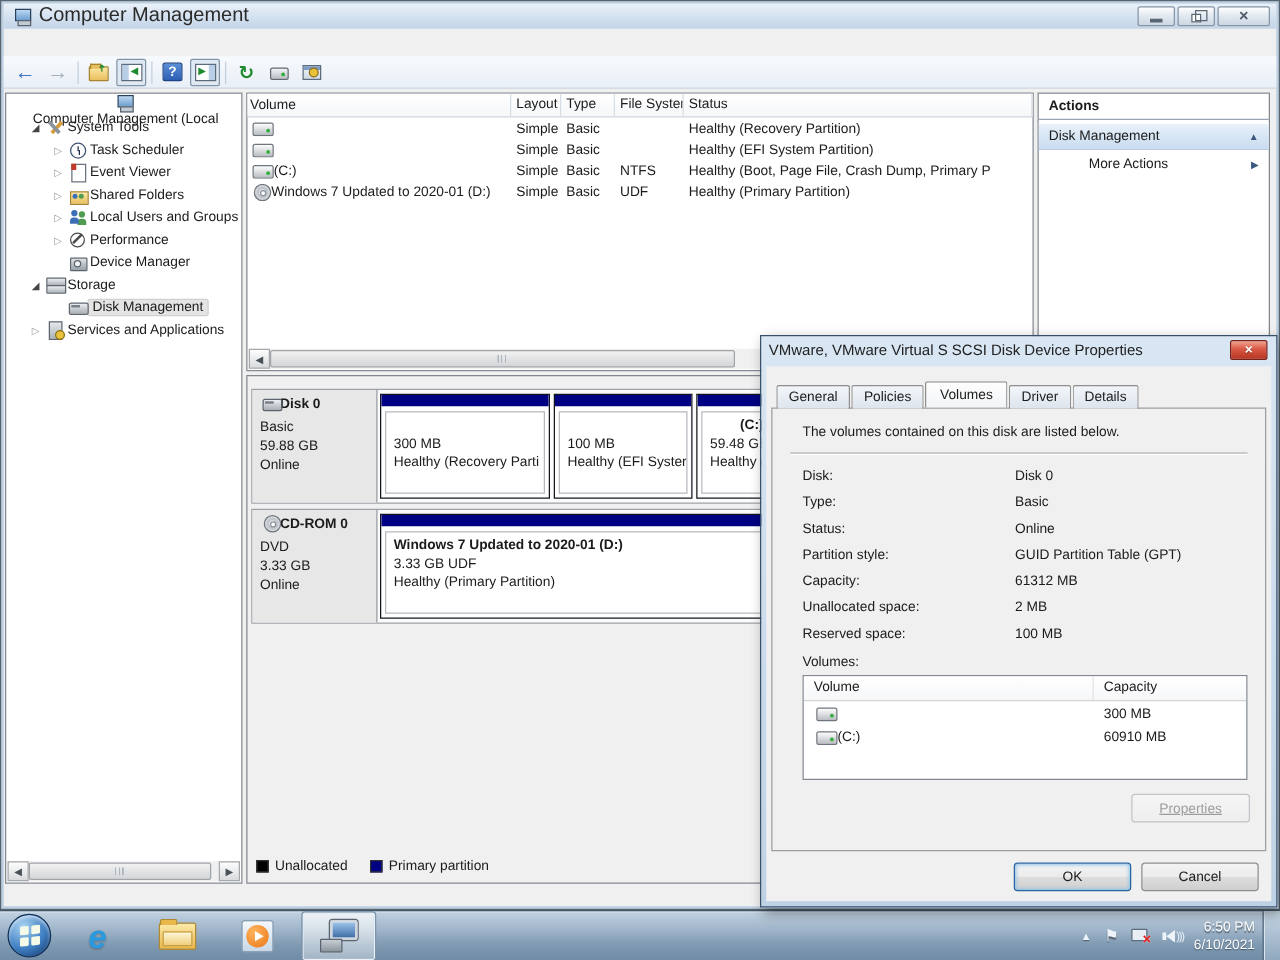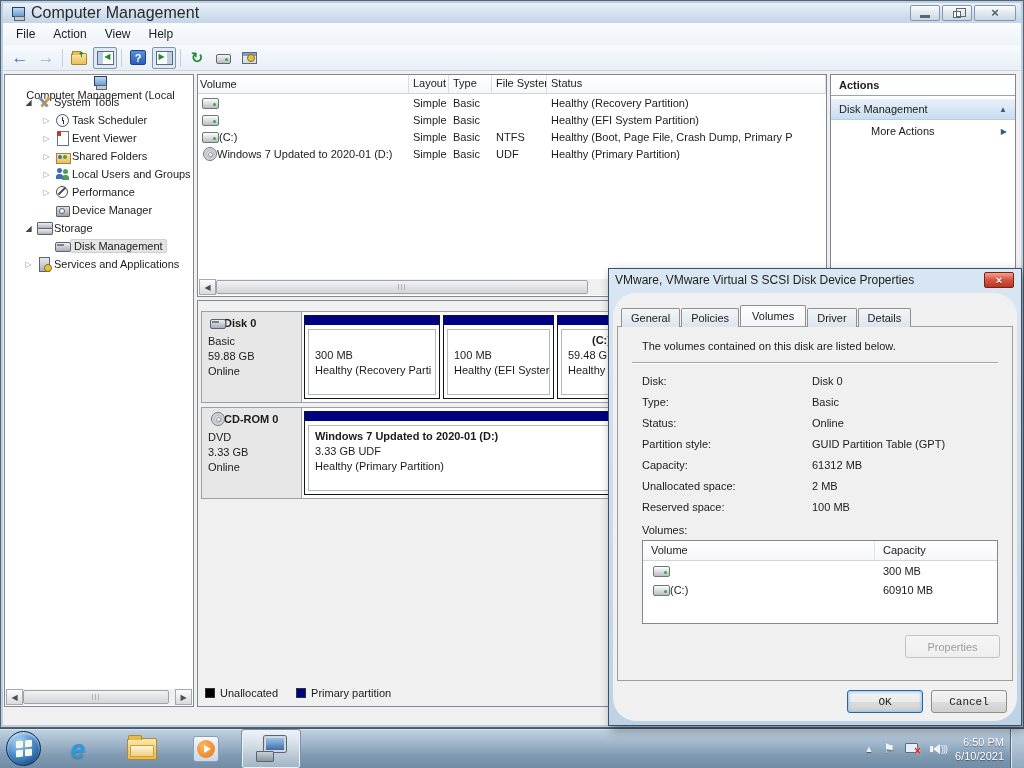--- a/index.html
+++ b/index.html
@@ -130,46 +130,46 @@
   .act-item{height:22px;display:flex;align-items:center;padding:0 8px 0 40px;}
   .act-item .lbl{flex:1;}
 
   
   .dialog{position:absolute;left:608px;top:268px;width:414px;height:458px;z-index:50;
     background:linear-gradient(#d9e6f3,#bed2e5);border:1px solid #39506b;box-shadow:3px 4px 10px rgba(0,0,0,.4);}
   .dlg-title{position:absolute;left:6px;top:4px;right:46px;font-size:12px;color:#222;white-space:nowrap;overflow:hidden;}
   .dlg-close{position:absolute;right:7px;top:3px;width:30px;height:16px;border:1px solid #7a2014;border-radius:2px;
     background:linear-gradient(#f0a490,#d95845 45%,#b83622);color:#fff;font-weight:bold;font-size:11px;
     display:flex;align-items:center;justify-content:center;text-shadow:0 1px 1px rgba(0,0,0,.4);}
-  .dlg-body{position:absolute;left:4px;right:4px;top:24px;bottom:4px;background:#f0f0f0;border-radius:23px;}
+  .dlg-body{position:absolute;left:4px;right:4px;top:24px;bottom:4px;background:#f0f0f0;}
   .tabs{position:absolute;left:8px;top:12px;display:flex;align-items:flex-end;z-index:2;}
   .tab{border:1px solid #8f8f8f;border-bottom:none;background:linear-gradient(#f2f6fa,#dde4ec);
     padding:3px 9px;margin-right:1px;border-radius:2px 2px 0 0;position:relative;top:1px;}
   .tab.active{background:linear-gradient(#fdfdfd,#f3f5f7);padding:4px 11px;top:0;z-index:3;}
   .page{position:absolute;left:4px;right:4px;top:33px;height:355px;border:1px solid #9d9d9d;background:#f0f0f0;padding:13px 14px;}
   .dlg-desc{margin-left:10px;}
   .etched{height:2px;border-top:1px solid #a5a5a5;border-bottom:1px solid #fff;margin:10px 0 6px;}
   .frow{display:flex;height:21px;align-items:center;padding-left:10px;}
   .frow .flabel{width:170px;flex:none;}
   .vol-label{margin:7px 0 4px 10px;}
   .listbox{margin-left:10px;height:84px;border:1px solid #828790;background:#fff;position:relative;overflow:hidden;}
   .lb-header{display:flex;height:20px;background:linear-gradient(#fff,#f6f7f9);border-bottom:1px solid #d5d5d5;}
   .lb-hvol{flex:1;padding:3px 0 0 8px;border-right:1px solid #e3e3e3;}
   .lb-hcap{width:122px;flex:none;padding:3px 0 0 8px;}
   .lb-row{display:flex;height:19px;align-items:center;}
   .lb-vol{flex:1;display:flex;align-items:center;padding-left:8px;}
   .lb-cap{width:122px;flex:none;padding-left:8px;}
   .btn{height:23px;border:1px solid #8e8e8e;border-radius:3px;font-size:11px;color:#1b1b1b;
     background:linear-gradient(#f3f3f3 0%,#ebebeb 50%,#dddddd 51%,#cfcfcf 100%);
     display:flex;align-items:center;justify-content:center;}
-  .btn.disabled{color:#9d9d9d;border-color:#c0c4c8;background:linear-gradient(#f5f5f5,#eeeeee);}
+  .btn.disabled{color:#9d9d9d;border-color:#c0c4c8;background:linear-gradient(#f5f5f5,#eeeeee);text-decoration:underline;}
   .btn.default{border:1px solid #2b65a0;box-shadow:inset 0 0 3px 1px #8fc4ea;}
   .props-btn{position:absolute;right:12px;bottom:22px;width:95px;}
   .dlg-footer{position:absolute;right:10px;bottom:8px;display:flex;gap:8px;}
-  .dlg-footer .btn{width:76px;font-family:Liberation Mono, monospace;}
+  .dlg-footer .btn{width:94px;}
 
   
   .taskbar{position:absolute;left:0;bottom:0;width:1024px;height:40px;
     background:linear-gradient(#c2d3e2 0%,#9db3c8 40%,#7e99b1 70%,#708ca6 100%);
     border-top:1px solid #46586a;box-shadow:inset 0 1px 0 #d6e2ee;display:flex;align-items:center;}
   .start-orb{width:46px;height:40px;display:flex;align-items:center;justify-content:center;}
   .orb{width:35px;height:35px;border-radius:50%;background:radial-gradient(circle at 35% 28%,#a8d4f2,#3f7ec2 55%,#12386b 95%);
     border:1px solid #123056;position:relative;box-shadow:inset 0 2px 3px rgba(255,255,255,.6);}
   .orb::after{content:"";position:absolute;left:9px;top:9px;width:7px;height:7px;background:#f4f9e8;border-radius:1px;
     box-shadow:9px 0 0 #f4f9e8,0 9px 0 #f4f9e8,9px 9px 0 #f4f9e8;transform:skewY(-6deg);}
@@ -212,26 +212,20 @@
           <span class="glyph-min"></span>
         </div>
       <div class="winbtn">
           <span class="glyph-restore"></span>
         </div>
       <div class="winbtn close">
           <span class="glyph-x">×</span>
         </div>
     </div>
   </div>
-  <div class="menubar">
-    <span class="menu-item">File</span>
-    <span class="menu-item">Action</span>
-    <span class="menu-item">View</span>
-    <span class="menu-item">Help</span>
-  </div>
   <div class="toolbar">
     <div class="tbtn">
         <span class="arr-back">←</span>
       </div>
     <div class="tbtn">
         <span class="arr-fwd">→</span>
       </div>
     <div class="tsep"></div>
     <div class="tbtn">
         <span class="ic-folderup"></span>

